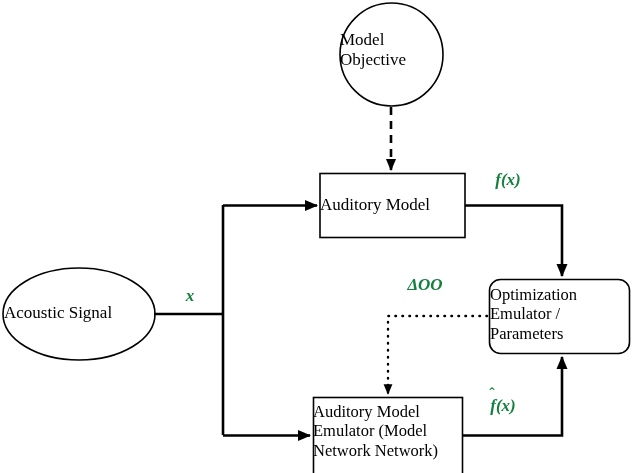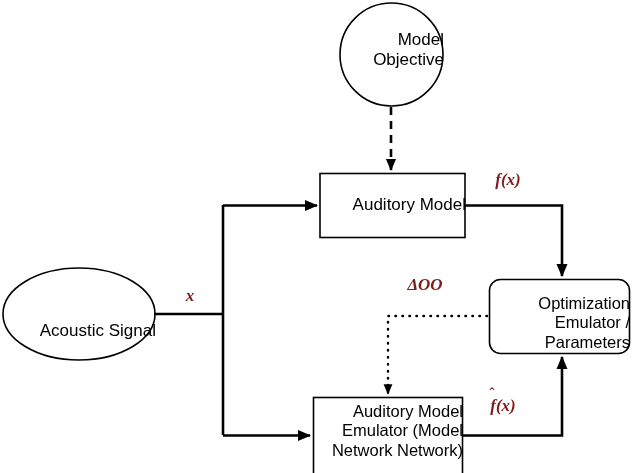--- a/index.html
+++ b/index.html
@@ -17,58 +17,57 @@
   }
   #diagram-svg {
     position: absolute;
     top: 0;
     left: 0;
     width: 640px;
     height: 473px;
   }
   .node-label {
     position: absolute;
-    text-align: right;
+    text-align: left;
     color: #000000;
-    font-family: Liberation Sans, sans-serif;
+    font-family: Liberation Serif, serif;
     line-height: 1.18;
     pointer-events: none;
     white-space: nowrap;
   }
   .edge-label {
     position: absolute;
     text-align: center;
-    color: #7f1d1d;
+    color: #15803d;
     font-family: "Liberation Serif", "DejaVu Serif", serif;
     font-style: italic;
     font-weight: bold;
     white-space: nowrap;
   }
   #label-model-parameters {
     left: 340px;
     top: 30px;
     width: 104px;
     font-size: 17px;
   }
   #label-acoustic-signal {
     left: 4px;
     top: 303px;
     width: 152px;
     font-size: 17px;
-    margin-top: 18px;
   }
   #label-auditory-model {
     left: 320px;
     top: 195px;
     width: 146px;
     font-size: 17px;
   }
   #label-optimization {
     left: 490px;
-    top: 294px;
+    top: 285px;
     width: 140px;
     font-size: 16.5px;
   }
   #label-emulator {
     left: 313px;
     top: 402px;
     width: 150px;
     font-size: 16.5px;
   }
   #label-x {

